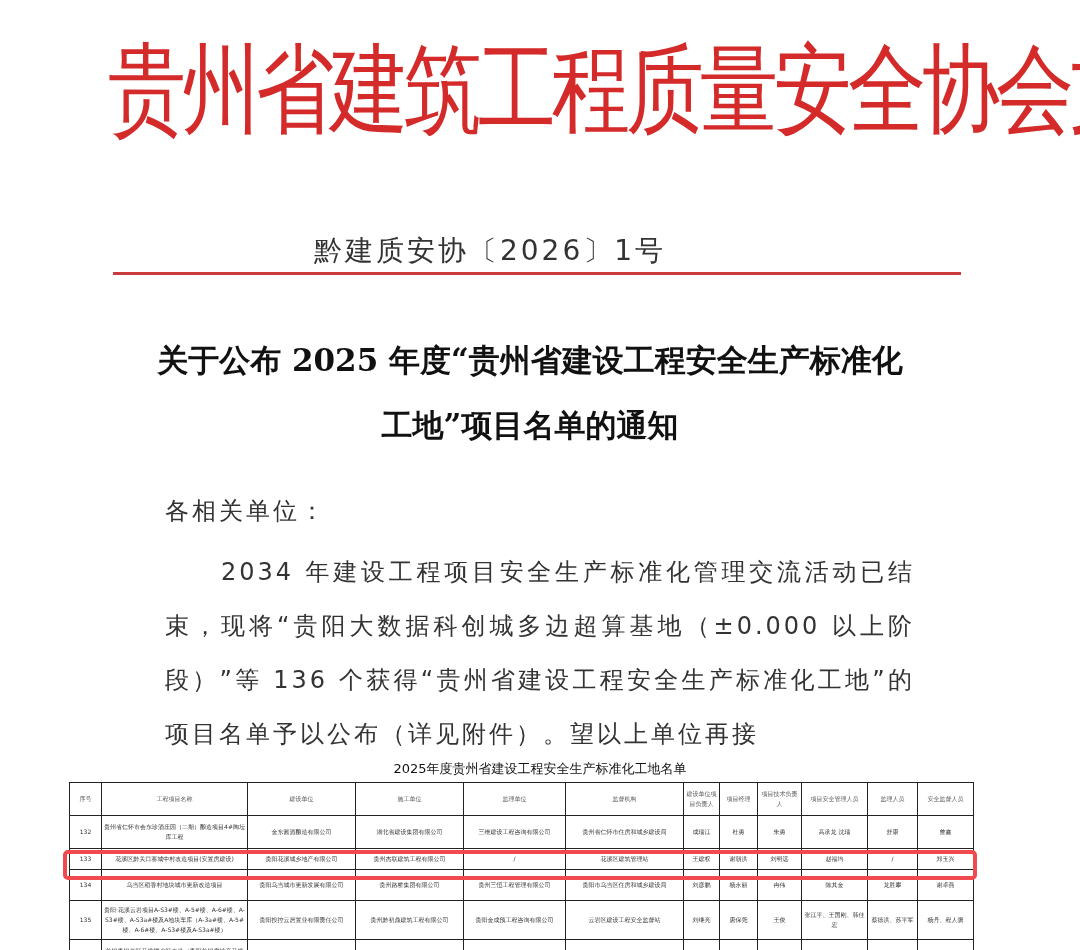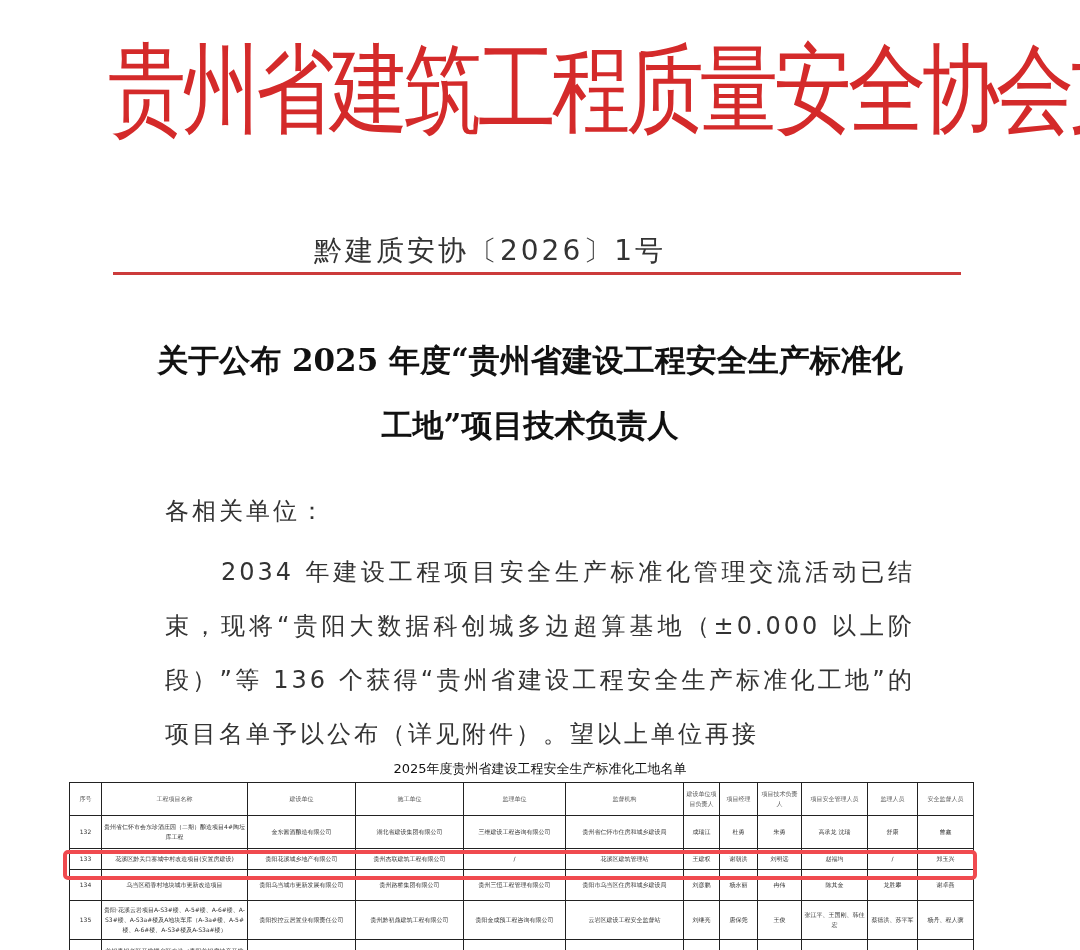--- a/index.html
+++ b/index.html
@@ -25,21 +25,21 @@
   .highlight { position:absolute; left:63px; top:850px; width:914px; height:30px; border:4px solid #f04a4f; border-radius:5px; box-sizing:border-box; pointer-events:none; }
 </style>
 </head>
 <body>
 
 <div class="masthead">贵州省建筑工程质量安全协会文件</div>
 <div class="docno">黔建质安协〔2026〕1号</div>
 <div class="redline"></div>
 
 <div class="title l1">关于公布 2025 年度“贵州省建设工程安全生产标准化</div>
-<div class="title l2">工地”项目技术负责人</div>
+<div class="title l2">工地”项目名单的通知</div>
 
 <div class="body-text salutation">各相关单位：</div>
 <div class="body-text para">2034 年建设工程项目安全生产标准化管理交流活动已结束，现将“贵阳大数据科创城多边超算基地（±0.000 以上阶段）”等 136 个获得“贵州省建设工程安全生产标准化工地”的项目名单予以公布（详见附件）。望以上单位再接</div>
 
 <div class="table-title">2025年度贵州省建设工程安全生产标准化工地名单</div>
 
 <table class="list">
   <colgroup>
     <col style="width:32px">
       <col style="width:146px">

